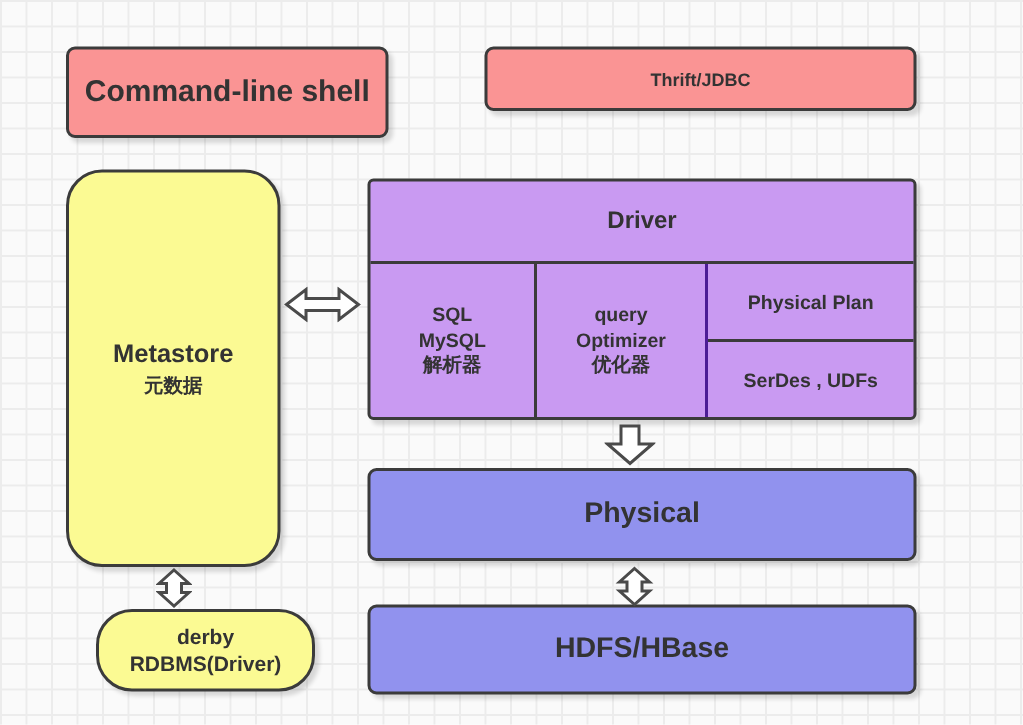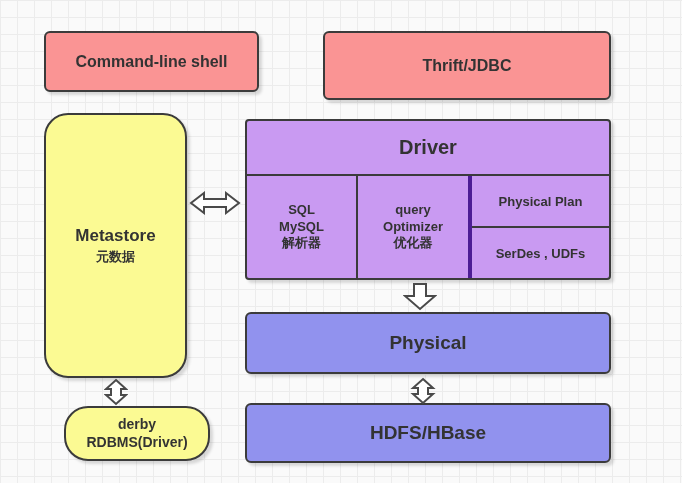--- a/index.html
+++ b/index.html
@@ -27,52 +27,52 @@
     display: flex;
     align-items: center;
     justify-content: center;
     text-align: center;
     box-shadow: 3px 3px 3px rgba(0,0,0,0.14);
   }
   .pink   { background: #fa9494; }
   .yellow { background: #fbfa93; border-radius: 24px; }
   .blue   { background: #9192ee; }
 
-  .cli      { left: 44px;  top: 31px;  width: 215px; height: 61px; font-size: 16px; }
-  .thrift   { left: 323px; top: 31px;  width: 288px; height: 69px; font-size: 16px; }
+  .cli      { left: 44px;  top: 31px;  width: 215px; height: 61px; font-size: 20px; }
+  .thrift   { left: 323px; top: 31px;  width: 288px; height: 43px; font-size: 12px; }
   .metastore{ left: 44px;  top: 113px; width: 143px; height: 265px; font-size: 17px; line-height: 1.35; }
   .derby    { left: 44px;  top: 406px; width: 146px; height: 55px; font-size: 14px; line-height: 1.25; margin-left: 20px; }
   .mapreduce{ left: 245px; top: 312px; width: 366px; height: 62px; font-size: 19px; }
   .hdfs     { left: 245px; top: 403px; width: 366px; height: 60px; font-size: 19px; }
 
   .driver-block {
     position: absolute;
     left: 245px; top: 119px; width: 366px; height: 161px;
     border: 2px solid #3b3b3b;
     border-radius: 4px;
     background: #c99af2;
     display: flex;
     flex-direction: column;
     box-shadow: 3px 3px 3px rgba(0,0,0,0.14);
   }
   .driver-header {
     height: 55px;
     border-bottom: 2px solid #3b3b3b;
     display: flex; align-items: center; justify-content: center;
-    font-size: 20px;
+    font-size: 16px;
   }
   .driver-body { flex: 1; display: flex; }
   .dcol {
     display: flex; flex-direction: column;
     align-items: center; justify-content: center;
     text-align: right;
     font-size: 13px; line-height: 1.3;
   }
   .dcol-sql { width: 111px; border-right: 2px solid #3b3b3b; }
-  .dcol-opt { width: 114px; border-right: 4px solid #4c1d95; }
+  .dcol-opt { width: 114px; border-right: 2px solid #4c1d95; }
   .dcol-right { flex: 1; display: flex; flex-direction: column; }
   .dcell {
     flex: 1;
     display: flex; align-items: center; justify-content: center;
     font-size: 13px;
   }
   .dcell + .dcell { border-top: 2px solid #3b3b3b; }
   .line { display: block; }
   .zh { font-size: 13px; }
 

